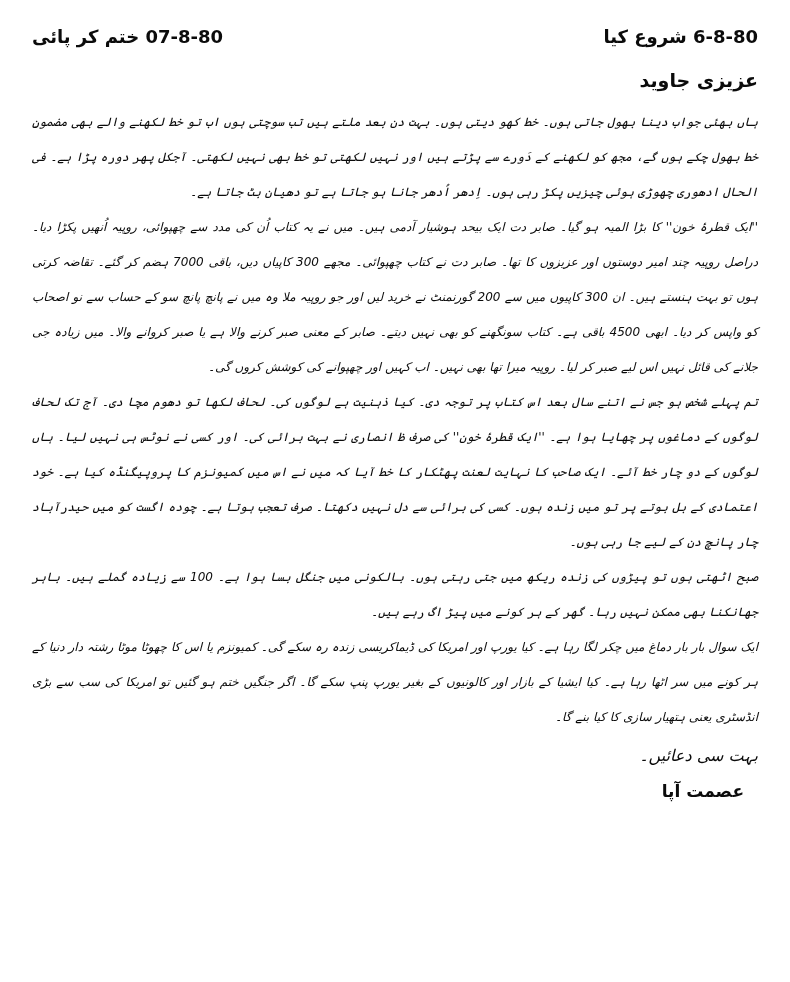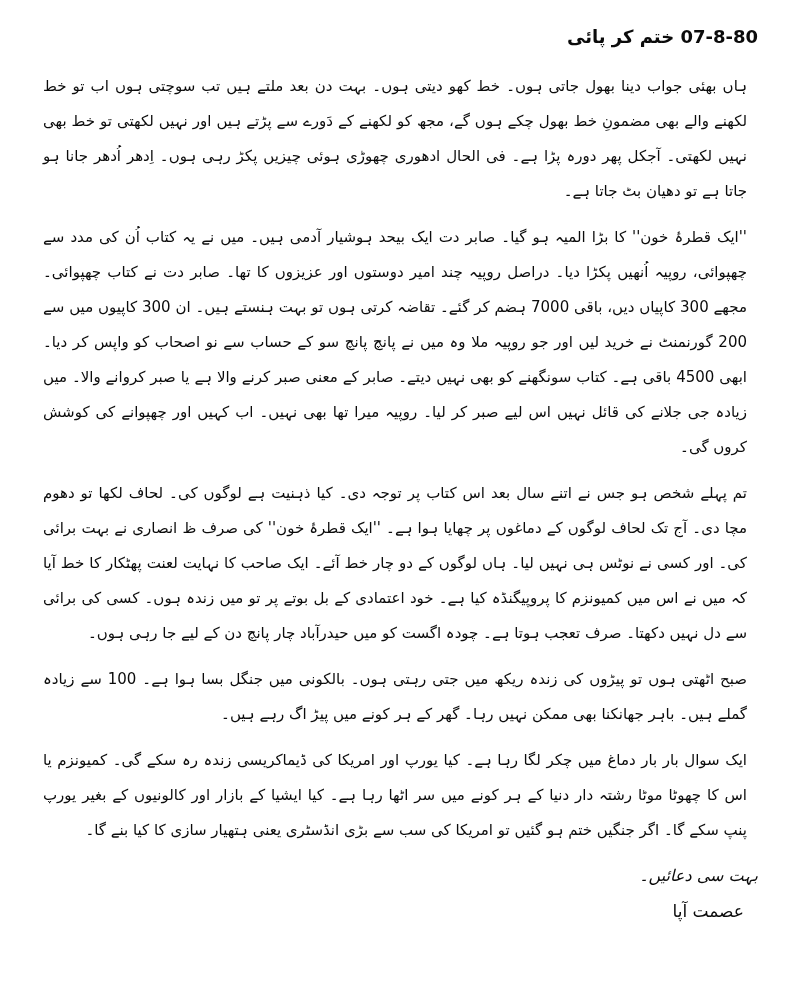--- a/index.html
+++ b/index.html
@@ -30,51 +30,54 @@
     white-space: nowrap;
   }
   .date-item { letter-spacing: 0.2px; }
   .salutation {
     text-align: right;
     font-size: 19px;
     font-weight: bold;
     margin: 0 0 14px 0;
   }
   .letter-body p {
-    margin: 11px;
-    font-size: 15px;
+    margin: 0;
+    font-size: 12px;
     line-height: 35px;
     text-align: justify;
     text-justify: inter-word;
+    font-style: italic;
   }
   .closing {
     margin-top: 4px;
     font-size: 16px;
     line-height: 34px;
     text-align: right;
     font-style: italic;
   }
   .signature {
     font-size: 17px;
-    font-weight: normal;
+    font-weight: bold;
     line-height: 36px;
     text-align: right;
     padding-left: 14px;
     padding-right: 14px;
   }
 </style>
 </head>
 <body>
 
 <div class="page">
 
   <div class="dates-row">
+    <span class="date-item">6-8-80 شروع کیا</span>
     <span class="date-item">07-8-80 ختم کر پائی</span>
   </div>
 
+  <div class="salutation">عزیزی جاوید</div>
 
   <div class="letter-body">
     <p>ہاں بھئی جواب دینا بھول جاتی ہوں۔ خط کھو دیتی ہوں۔ بہت دن بعد ملتے ہیں تب سوچتی ہوں اب تو خط لکھنے والے بھی مضمونِ خط بھول چکے ہوں گے، مجھ کو لکھنے کے دَورے سے پڑتے ہیں اور نہیں لکھتی تو خط بھی نہیں لکھتی۔ آجکل پھر دورہ پڑا ہے۔ فی الحال ادھوری چھوڑی ہوئی چیزیں پکڑ رہی ہوں۔ اِدھر اُدھر جانا ہو جاتا ہے تو دھیان بٹ جاتا ہے۔</p>
     <p>''ایک قطرۂ خون'' کا بڑا المیہ ہو گیا۔ صابر دت ایک بیحد ہوشیار آدمی ہیں۔ میں نے یہ کتاب اُن کی مدد سے چھپوائی، روپیہ اُنھیں پکڑا دیا۔ دراصل روپیہ چند امیر دوستوں اور عزیزوں کا تھا۔ صابر دت نے کتاب چھپوائی۔ مجھے 300 کاپیاں دیں، باقی 7000 ہضم کر گئے۔ تقاضہ کرتی ہوں تو بہت ہنستے ہیں۔ ان 300 کاپیوں میں سے 200 گورنمنٹ نے خرید لیں اور جو روپیہ ملا وہ میں نے پانچ پانچ سو کے حساب سے نو اصحاب کو واپس کر دیا۔ ابھی 4500 باقی ہے۔ کتاب سونگھنے کو بھی نہیں دیتے۔ صابر کے معنی صبر کرنے والا ہے یا صبر کروانے والا۔ میں زیادہ جی جلانے کی قائل نہیں اس لیے صبر کر لیا۔ روپیہ میرا تھا بھی نہیں۔ اب کہیں اور چھپوانے کی کوشش کروں گی۔</p>
     <p>تم پہلے شخص ہو جس نے اتنے سال بعد اس کتاب پر توجہ دی۔ کیا ذہنیت ہے لوگوں کی۔ لحاف لکھا تو دھوم مچا دی۔ آج تک لحاف لوگوں کے دماغوں پر چھایا ہوا ہے۔ ''ایک قطرۂ خون'' کی صرف ظ انصاری نے بہت برائی کی۔ اور کسی نے نوٹس ہی نہیں لیا۔ ہاں لوگوں کے دو چار خط آئے۔ ایک صاحب کا نہایت لعنت پھٹکار کا خط آیا کہ میں نے اس میں کمیونزم کا پروپیگنڈہ کیا ہے۔ خود اعتمادی کے بل بوتے پر تو میں زندہ ہوں۔ کسی کی برائی سے دل نہیں دکھتا۔ صرف تعجب ہوتا ہے۔ چودہ اگست کو میں حیدرآباد چار پانچ دن کے لیے جا رہی ہوں۔</p>
     <p>صبح اٹھتی ہوں تو پیڑوں کی زندہ ریکھ میں جتی رہتی ہوں۔ بالکونی میں جنگل بسا ہوا ہے۔ 100 سے زیادہ گملے ہیں۔ باہر جھانکنا بھی ممکن نہیں رہا۔ گھر کے ہر کونے میں پیڑ اگ رہے ہیں۔</p>
     <p>ایک سوال بار بار دماغ میں چکر لگا رہا ہے۔ کیا یورپ اور امریکا کی ڈیماکریسی زندہ رہ سکے گی۔ کمیونزم یا اس کا چھوٹا موٹا رشتہ دار دنیا کے ہر کونے میں سر اٹھا رہا ہے۔ کیا ایشیا کے بازار اور کالونیوں کے بغیر یورپ پنپ سکے گا۔ اگر جنگیں ختم ہو گئیں تو امریکا کی سب سے بڑی انڈسٹری یعنی ہتھیار سازی کا کیا بنے گا۔</p>
   </div>
 
   <div class="closing">بہت سی دعائیں۔</div>

